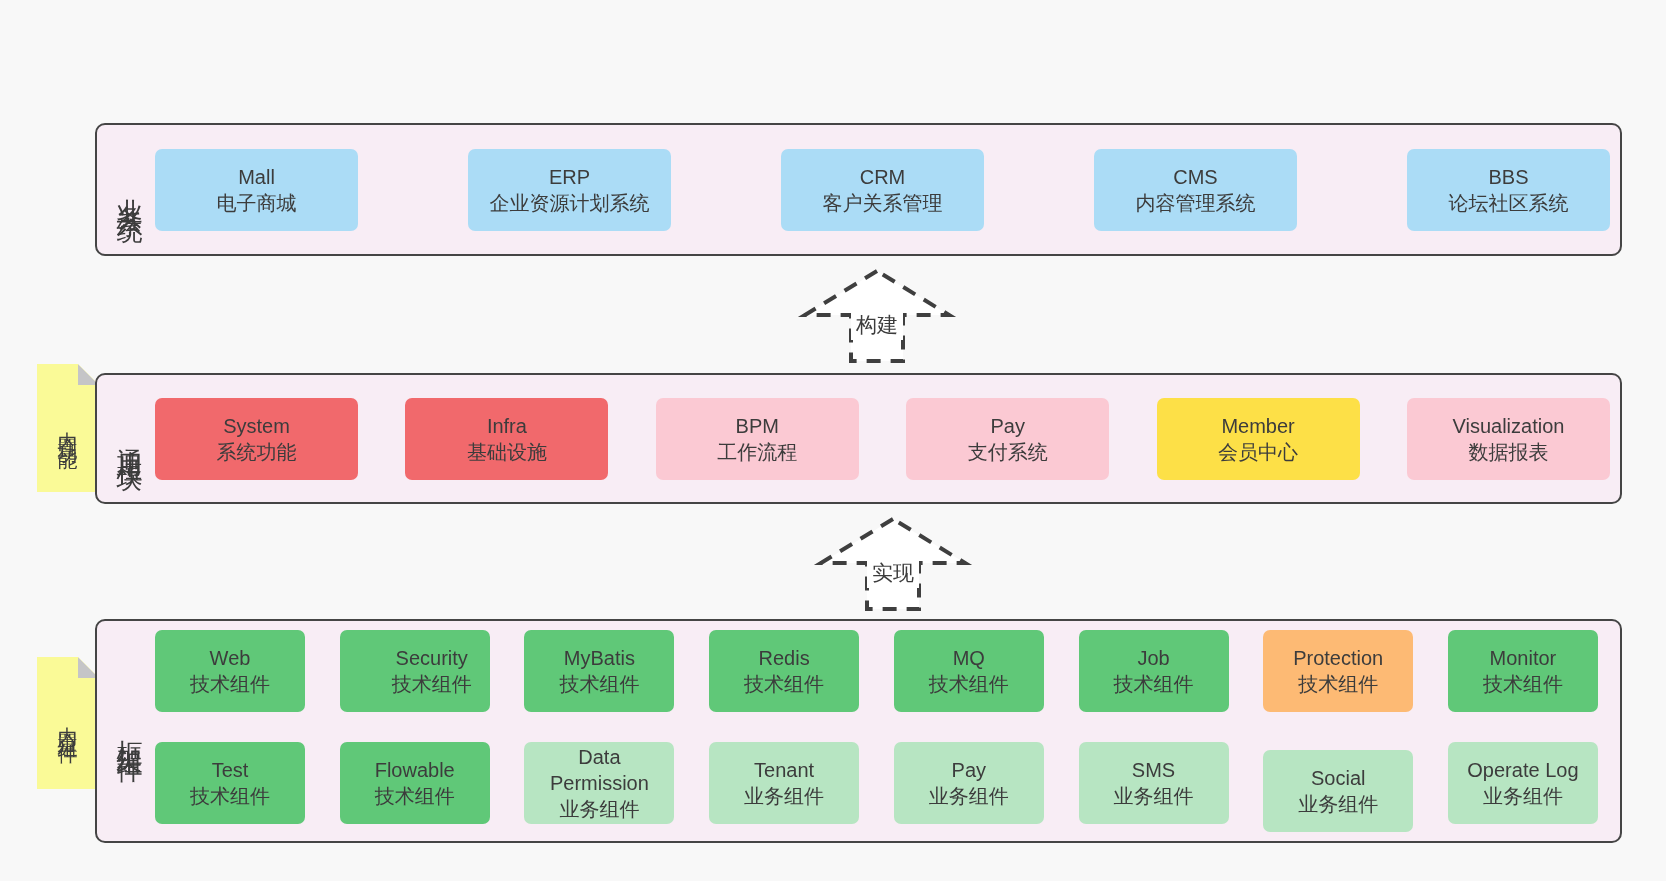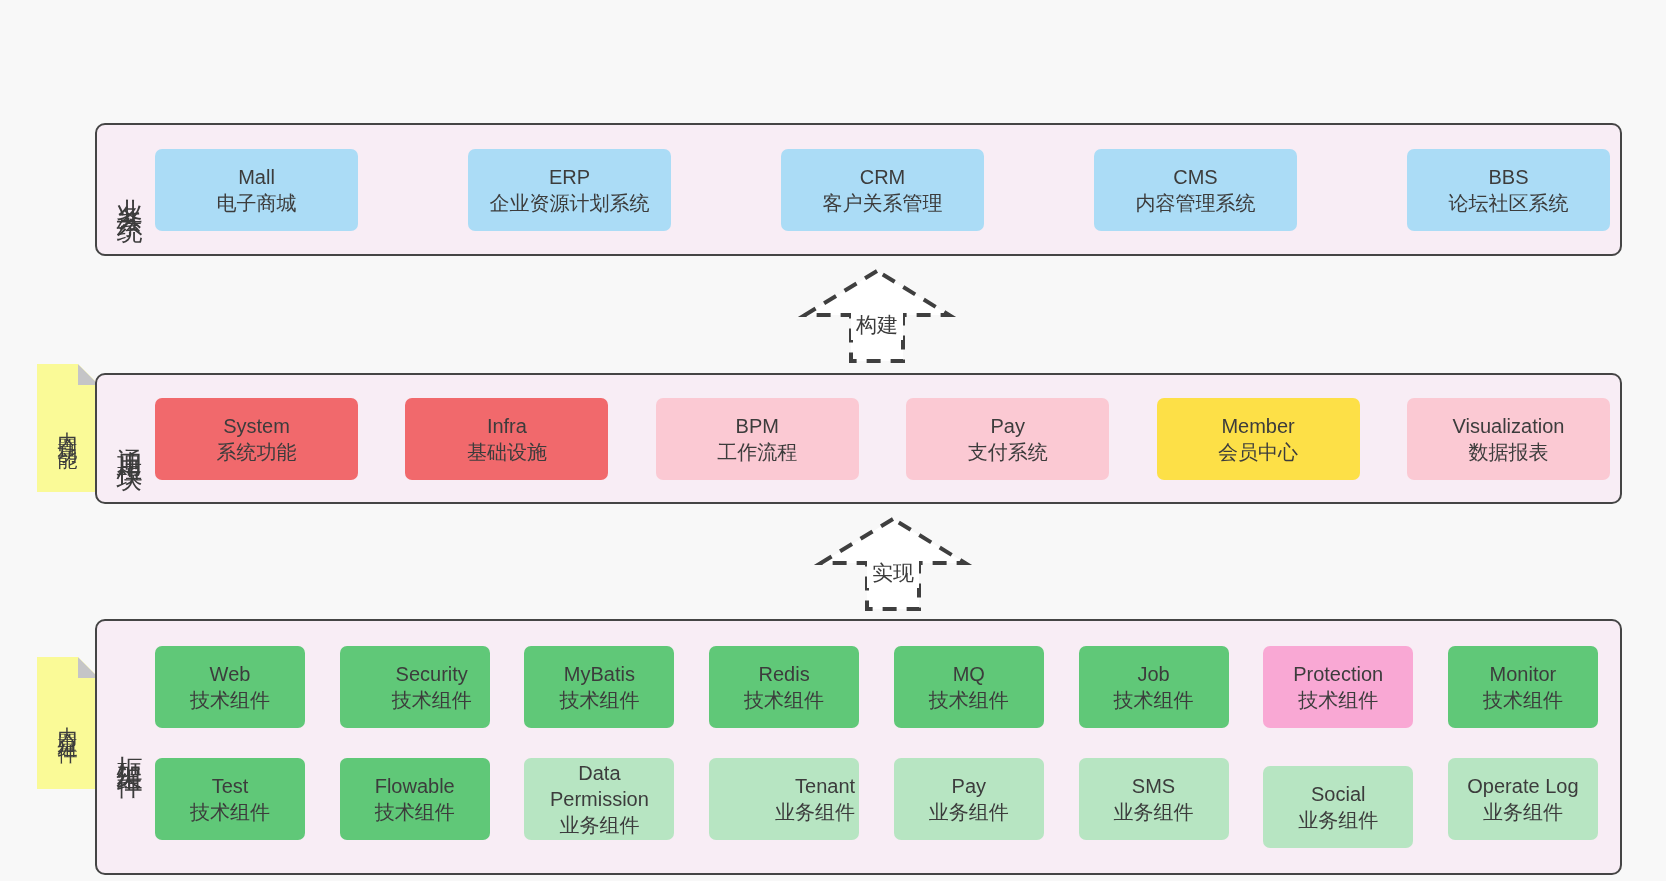--- a/index.html
+++ b/index.html
@@ -14,21 +14,21 @@
   .stage{position:relative;width:1666px;height:881px;overflow:hidden;}
 
   
   .band{
     position:absolute;left:95px;width:1527px;box-sizing:border-box;
     background:var(--band_bg);border:2px solid var(--band_border);
     border-radius:10px;display:flex;align-items:center;z-index:2;
   }
   #band-business{top:123px;height:133px;}
   #band-modules{top:373px;height:131px;}
-  #band-components{top:619px;height:256px;}
+  #band-components{top:619px;height:224px;}
 
   .band-label{
     flex:0 0 auto;margin-left:10px;width:46px;text-align:center;
     writing-mode:vertical-rl;text-orientation:upright;
     font-size:26px;line-height:46px;letter-spacing:6px;color:var(--text);
   }
   .band-rows{flex:1;display:flex;flex-direction:column;gap:22px;margin:0 10px 0 2px;}
   #band-components .band-rows{margin-right:22px;}
   .band-row{display:flex;justify-content:space-between;align-items:center;}
 
@@ -176,21 +176,21 @@
           <span>技术组件</span>
         </div>
         <div class="box w8" style="background: rgb(96, 200, 120);">
           <span>MQ</span>
           <span>技术组件</span>
         </div>
         <div class="box w8" style="background: rgb(96, 200, 120);">
           <span>Job</span>
           <span>技术组件</span>
         </div>
-        <div class="box w8" style="background: #f9a8d4;">
+        <div class="box w8" style="background: #fdba74;">
           <span>Protection</span>
           <span>技术组件</span>
         </div>
         <div class="box w8" style="background: rgb(96, 200, 120);">
           <span>Monitor</span>
           <span>技术组件</span>
         </div>
       </div>
       <div class="band-row">
         <div class="box w8" style="background: rgb(96, 200, 120);">
@@ -198,21 +198,21 @@
           <span>技术组件</span>
         </div>
         <div class="box w8" style="background: rgb(96, 200, 120);">
           <span>Flowable</span>
           <span>技术组件</span>
         </div>
         <div class="box w8" style="background: rgb(183, 229, 194);">
           <span>Data Permission</span>
           <span>业务组件</span>
         </div>
-        <div class="box w8" style="background: rgb(183, 229, 194); align-items: flex-end;">
+        <div class="box w8" style="background: rgb(183, 229, 194);">
           <span>Tenant</span>
           <span>业务组件</span>
         </div>
         <div class="box w8" style="background: rgb(183, 229, 194);">
           <span>Pay</span>
           <span>业务组件</span>
         </div>
         <div class="box w8" style="background: rgb(183, 229, 194);">
           <span>SMS</span>
           <span>业务组件</span>

